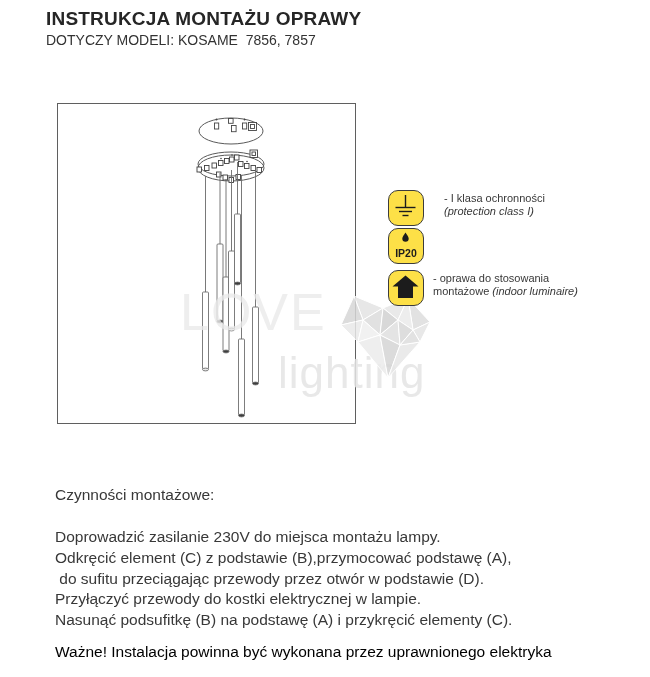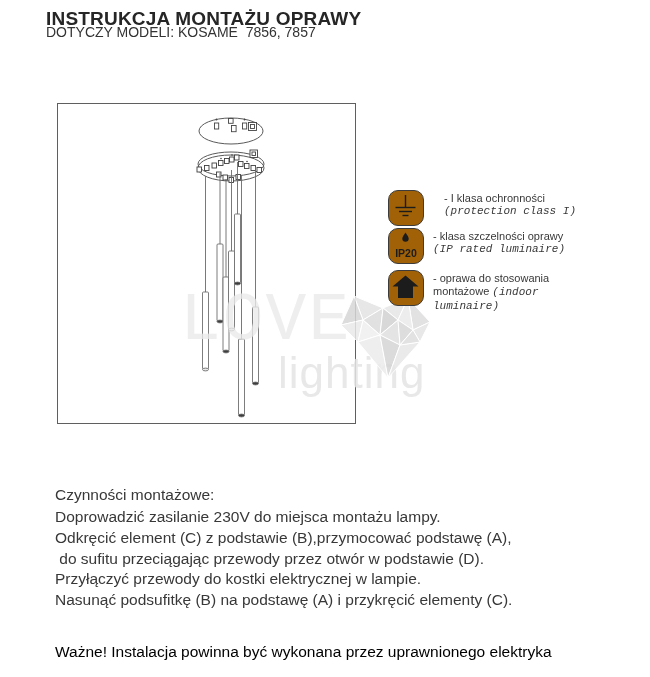--- a/index.html
+++ b/index.html
@@ -12,68 +12,67 @@
     background: #ffffff;
     overflow: hidden;
   }
   
   .title {
     position: absolute; left: 46px; top: 8px;
     font-size: 19px; font-weight: bold; color: #262626;
     letter-spacing: 0.2px; white-space: pre;
   }
   .subtitle {
-    position: absolute; left: 46px; top: 24px;
+    position: absolute; left: 46px; top: 32px;
     font-size: 14px; color: #333333; white-space: pre;
   }
   
   .diagram-box {
     position: absolute; left: 57px; top: 103px;
     width: 299px; height: 321px;
     border: 1px solid #5f5f5f;
     background: transparent;
   }
   .diagram-box svg { display: block; }
   
   .watermark { position: absolute; pointer-events: none; }
   .wm-word1 {
     left: 180px; top: 282px;
-    font-size: 68px; font-weight: 400; letter-spacing: 2px;
+    font-size: 52px; font-weight: 400; letter-spacing: 2px;
     color: rgba(222,222,222,0.50);
     text-shadow: 0 0 1px rgba(255,255,255,0.6);
-    font-family: Liberation Mono, monospace;
   }
   .wm-word2 {
     left: 278px; top: 348px;
     font-size: 44px; font-weight: 400; letter-spacing: 1px;
     color: rgba(214,214,214,0.55);
     text-shadow: 0 0 1px rgba(255,255,255,0.7);
   }
   .wm-heart { left: 338px; top: 290px; opacity: 0.85; }
   
   .legend-item { position: absolute; left: 388px; display: flex; gap: 9px; }
   .legend-icon {
     width: 36px; height: 36px; flex: 0 0 36px;
     border: 1.6px solid #3c3c3c; border-radius: 10px;
-    background: #a16207; position: relative;
+    background: #fde047; position: relative;
   }
   .legend-icon svg { position: absolute; left: 0; top: 0; }
   .ip-badge {
     position: absolute; left: 0; right: 0; bottom: 4px;
     text-align: center; font-size: 10.5px; font-weight: bold; color: #1c1c1c;
     letter-spacing: 0px;
   }
   .legend-text { margin-top: 2px; font-size: 11px; line-height: 13px; color: #383838; }
-  .legend-text .it { font-style: italic; font-family: Liberation Mono, monospace; }
+  .legend-text .it { font-style: italic; }
   
   .instr-heading {
     position: absolute; left: 55px; top: 486px;
     font-size: 15.5px; color: #383838;
   }
-  .instr-steps { position: absolute; left: 55px; top: 507px; }
+  .instr-steps { position: absolute; left: 55px; top: 527px; }
   .step-line { font-size: 15.5px; line-height: 20.8px; color: #383838; white-space: pre; }
   .warning {
     position: absolute; left: 55px; top: 643px;
     font-size: 15.5px; color: #000000; white-space: pre;
   }
 </style>
 </head>
 <body>
 
 <div class="page">
@@ -195,24 +194,20 @@
     </div>
   </div>
 
   <div class="legend-item" style="top:228px;">
     <div class="legend-icon">
       <svg width="33" height="33" viewBox="0 0 33 33">
         <path d="M16.5 3.5 C15 6.2 13.3 7.6 13.3 9.6 a3.2 3.2 0 0 0 6.4 0 C19.7 7.6 18 6.2 16.5 3.5 Z" fill="#1c1c1c"></path>
       </svg>
       <div class="ip-badge">IP20</div>
     </div>
-    <div class="legend-text">
-      <div>- klasa szczelności oprawy</div>
-      <div class="it">(IP rated luminaire)</div>
-    </div>
   </div>
 
   <div class="legend-item" style="top:270px;">
     <div class="legend-icon">
       <svg width="33" height="33" viewBox="0 0 33 33">
         <polygon points="16.5,4.5 29.5,15.5 24,15.5 24,27 9,27 9,15.5 3.5,15.5" fill="#1c1c1c"></polygon>
       </svg>
     </div>
     <div class="legend-text">
       <div>- oprawa do stosowania</div>

